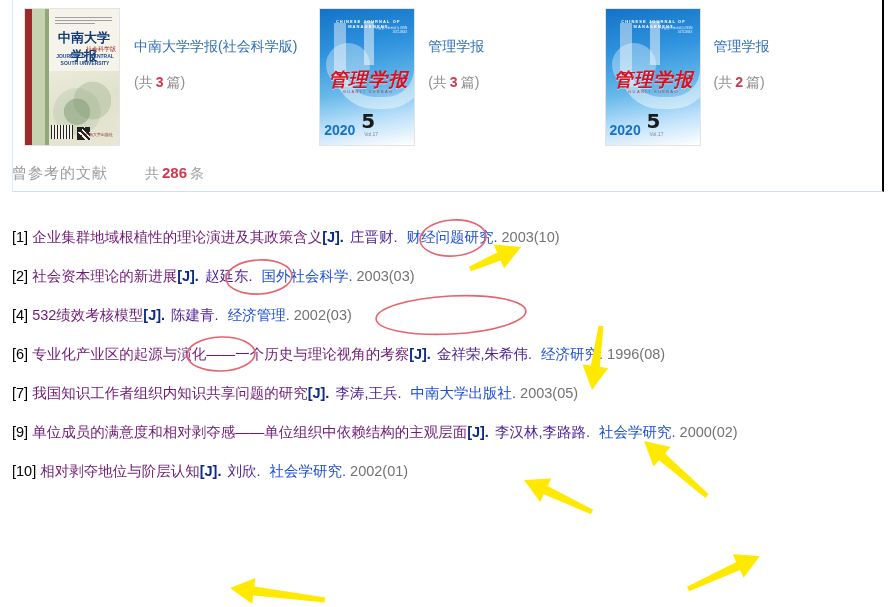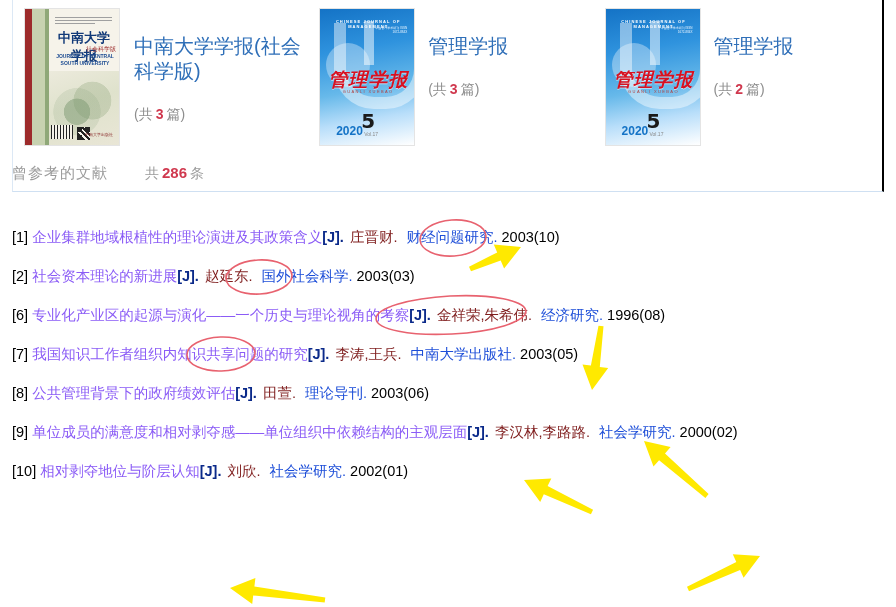--- a/index.html
+++ b/index.html
@@ -56,29 +56,29 @@
   }
   .journal-meta {
     padding-left: 14px;
     padding-top: 26px;
     box-sizing: border-box;
   }
   .journal-item.j2 .journal-meta,
   .journal-item.j3 .journal-meta { padding-left: 13px; }
 
   .journal-title {
-    font-size: 20px;
+    font-size: 14px;
     color: #2f6fb8;
     line-height: 25px;
     letter-spacing: 0px;
     cursor: pointer;
   }
   .journal-item.j1 .journal-title { width: 185px; }
   .journal-count {
-    margin-top: 20px;
+    margin-top: 13px;
     font-size: 14px;
     color: #8e8e8e;
     line-height: 20px;
   }
   .journal-count .num {
     color: #d0384e;
     font-weight: bold;
     padding: 0 3px;
   }
 
@@ -133,21 +133,21 @@
   .cvm .entop2{position:absolute; right:7px; top:17px; width:32px; text-align:right;
                font-size:3px; color:#e8f4ff; line-height:4px; }
   .cvm .cnlogo{position:absolute; left:8px; top:58px; width:80px; text-align:center;
                font-family:"DejaVu Serif", serif; font-weight:bold; font-style:italic;
                font-size:19px; color:#d81020; letter-spacing:1px;
                text-shadow: 0 1px 0 rgba(255,255,255,0.5); }
   .cvm .pinyin{position:absolute; left:8px; top:80px; width:80px; text-align:center;
                font-size:4px; color:#b04040; letter-spacing:1.4px; }
   .cvm .num   {position:absolute; left:8px; top:100px; width:80px; text-align:center;
                font-family:"DejaVu Sans", sans-serif; font-weight:bold; font-size:20px; color:#1a1a1a; }
-  .cvm .year  {position:absolute; left:16px; bottom:7px; font-size:12px; font-weight:bold; color:#1473c6; }
+  .cvm .year  {position:absolute; left:4px; bottom:7px; font-size:14px; font-weight:bold; color:#1473c6; }
   .cvm .vol   {position:absolute; left:44px; bottom:8px; font-size:5px; color:#8a8a8a; }
 
   
   .ref-head {
     position: absolute;
     left: 12px;
     top: 164px;
     display: flex;
     align-items: center;
   }
@@ -175,25 +175,25 @@
     width: 880px;
   }
   .ref-item {
     height: 39px;
     line-height: 39px;
     font-size: 14.5px;
     white-space: nowrap;
     color: #1a3fb0;
   }
   .ref-item .idx { color: #000000; padding-right: 4px; }
-  .ref-item .title { color: #8b5cf6; cursor: pointer; }
+  .ref-item .title { color: #701a75; cursor: pointer; }
   .ref-item .jtag  { color: #0b2a8a; font-weight: bold; }
-  .ref-item .authors { color: #7f1d1d; padding: 0 2px; }
+  .ref-item .authors { color: #4c1d95; padding: 0 2px; }
   .ref-item .src { color: #1d4ed8; padding-left: 3px; }
-  .ref-item .yr  { color: #000000; margin-top: 36px; }
+  .ref-item .yr  { color: #737373; margin-top: 36px; }
 
   
   #annot {
     position: absolute;
     left: 0; top: 0;
     width: 896px; height: 607px;
     pointer-events: none;
   }
 </style>
 </head>
@@ -278,23 +278,23 @@
   <div class="ref-head">
     <span class="label">曾参考的文献</span>
     <span class="total">
       <span>共</span><span class="num">286</span><span>条</span>
     </span>
   </div>
 
   <div class="ref-list" id="ref-list">
       <div class="ref-item"><span class="idx">[1]</span><span class="title">企业集群地域根植性的理论演进及其政策含义</span><span class="jtag">[J].</span> <span class="authors">庄晋财.</span> <span class="src">财经问题研究.</span> <span class="yr">2003(10)</span></div>
       <div class="ref-item"><span class="idx">[2]</span><span class="title">社会资本理论的新进展</span><span class="jtag">[J].</span> <span class="authors">赵延东.</span> <span class="src">国外社会科学.</span> <span class="yr">2003(03)</span></div>
+      <div class="ref-item"><span class="idx">[4]</span><span class="title">532绩效考核模型</span><span class="jtag">[J].</span> <span class="authors">陈建青.</span> <span class="src">经济管理.</span> <span class="yr">2002(03)</span></div>
       <div class="ref-item"><span class="idx">[6]</span><span class="title">专业化产业区的起源与演化——一个历史与理论视角的考察</span><span class="jtag">[J].</span> <span class="authors">金祥荣,朱希伟.</span> <span class="src">经济研究.</span> <span class="yr">1996(08)</span></div>
       <div class="ref-item"><span class="idx">[7]</span><span class="title">我国知识工作者组织内知识共享问题的研究</span><span class="jtag">[J].</span> <span class="authors">李涛,王兵.</span> <span class="src">中南大学出版社.</span> <span class="yr">2003(05)</span></div>
-      <div class="ref-item"><span class="idx">[8]</span><span class="title">公共管理背景下的政府绩效评估</span><span class="jtag">[J].</span> <span class="authors">田萱.</span> <span class="src">理论导刊.</span> <span class="yr">2003(06)</span></div>
       <div class="ref-item"><span class="idx">[9]</span><span class="title">单位成员的满意度和相对剥夺感——单位组织中依赖结构的主观层面</span><span class="jtag">[J].</span> <span class="authors">李汉林,李路路.</span> <span class="src">社会学研究.</span> <span class="yr">2000(02)</span></div>
       <div class="ref-item"><span class="idx">[10]</span><span class="title">相对剥夺地位与阶层认知</span><span class="jtag">[J].</span> <span class="authors">刘欣.</span> <span class="src">社会学研究.</span> <span class="yr">2002(01)</span></div>
     </div>
 
   <svg id="annot" viewBox="0 0 896 607">
       <ellipse cx="453" cy="238" rx="33" ry="18" fill="none" stroke="#e8626f" stroke-width="1.6" transform="rotate(-4 453 238)"></ellipse>
       <ellipse cx="259" cy="277" rx="33" ry="17" fill="none" stroke="#e8626f" stroke-width="1.6" transform="rotate(-3 259 277)"></ellipse>
       <ellipse cx="451" cy="315" rx="75" ry="19" fill="none" stroke="#e8626f" stroke-width="1.6" transform="rotate(-3 451 315)"></ellipse>
       <ellipse cx="221" cy="354" rx="34" ry="17" fill="none" stroke="#e8626f" stroke-width="1.6" transform="rotate(-2 221 354)"></ellipse>
       <polygon points="521.0,247.0 504.1,268.4 500.7,260.6 471.0,271.3 469.0,266.7 497.2,252.4 493.8,244.6" fill="#ffe900"></polygon>

